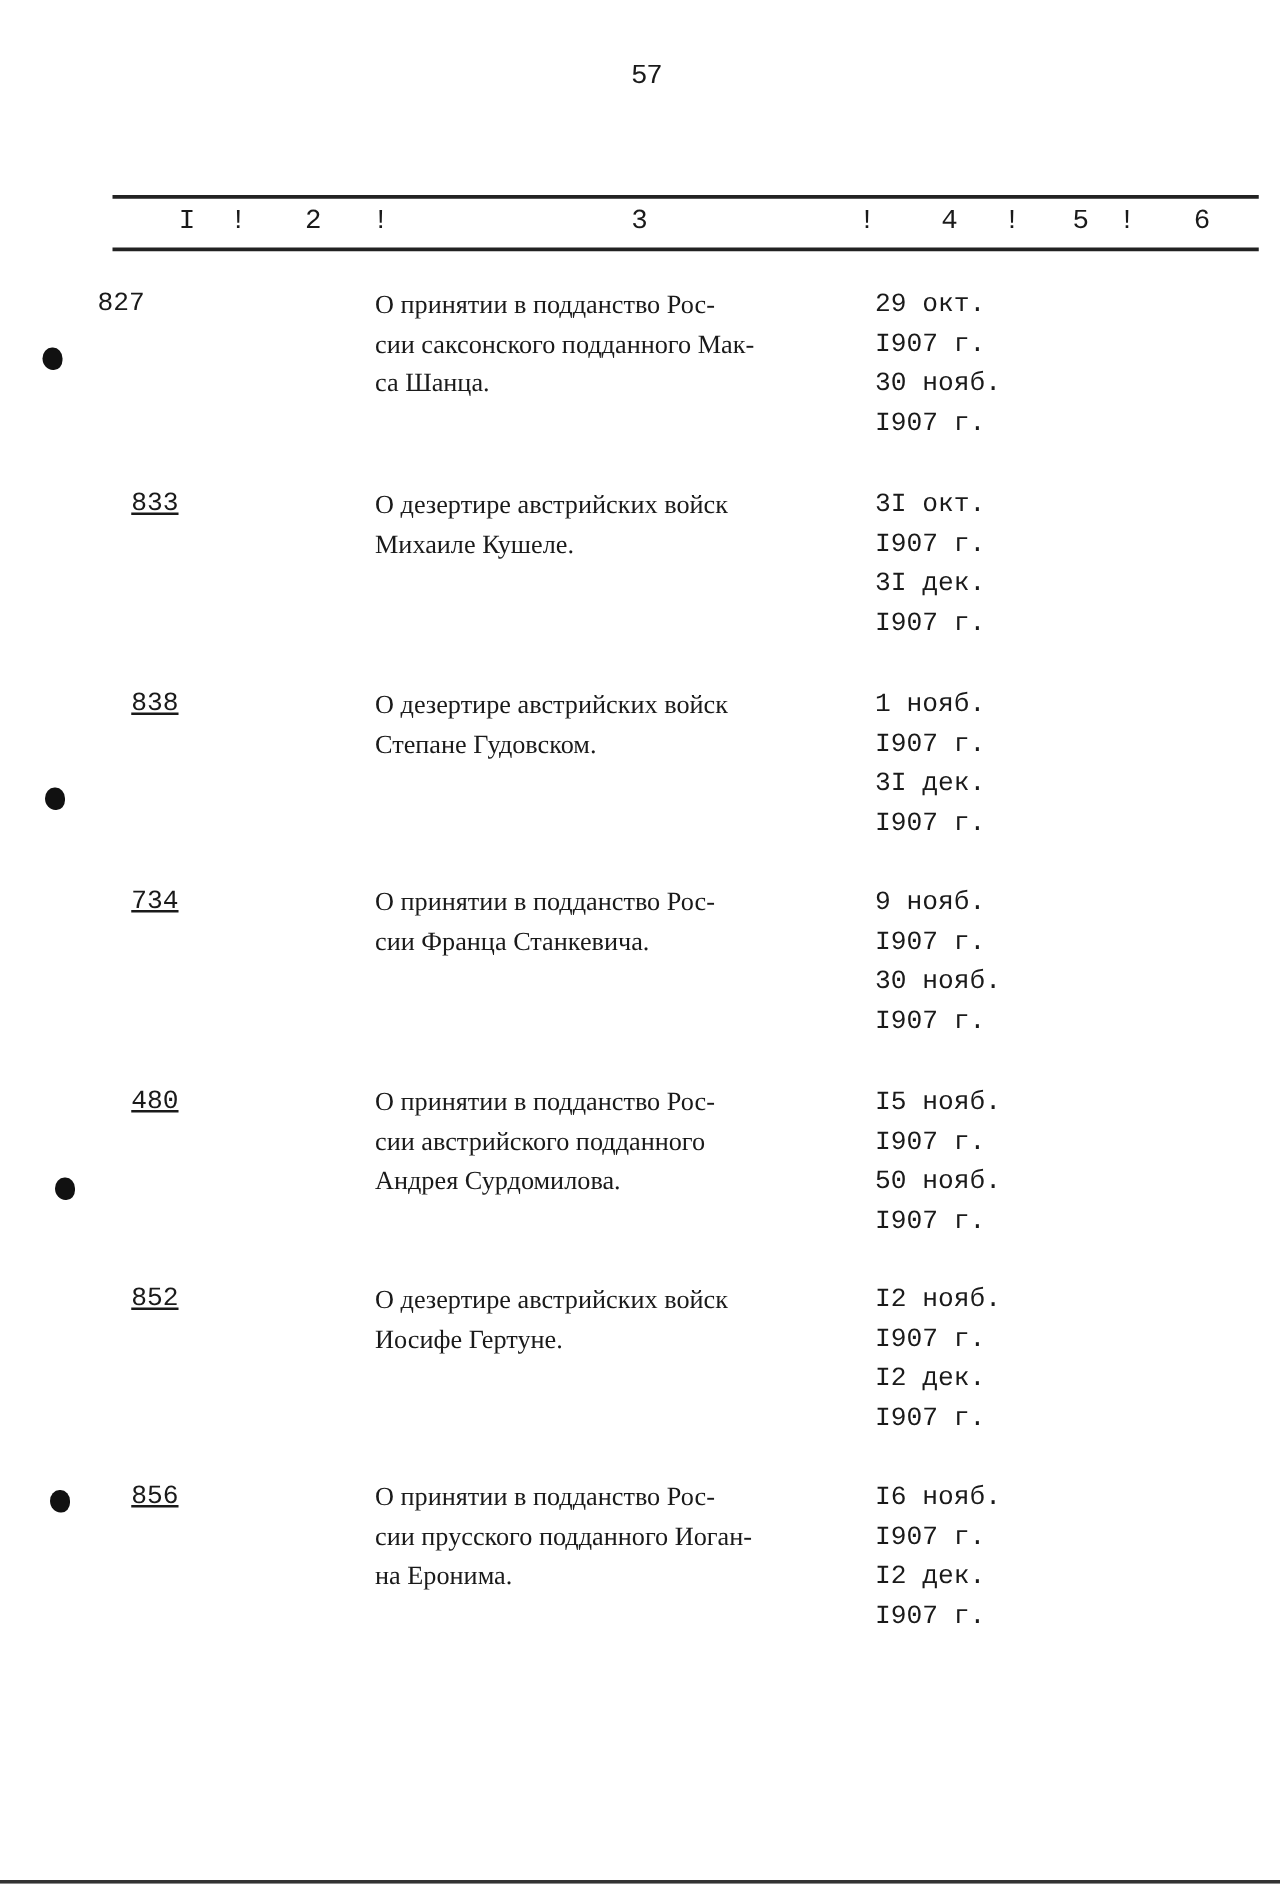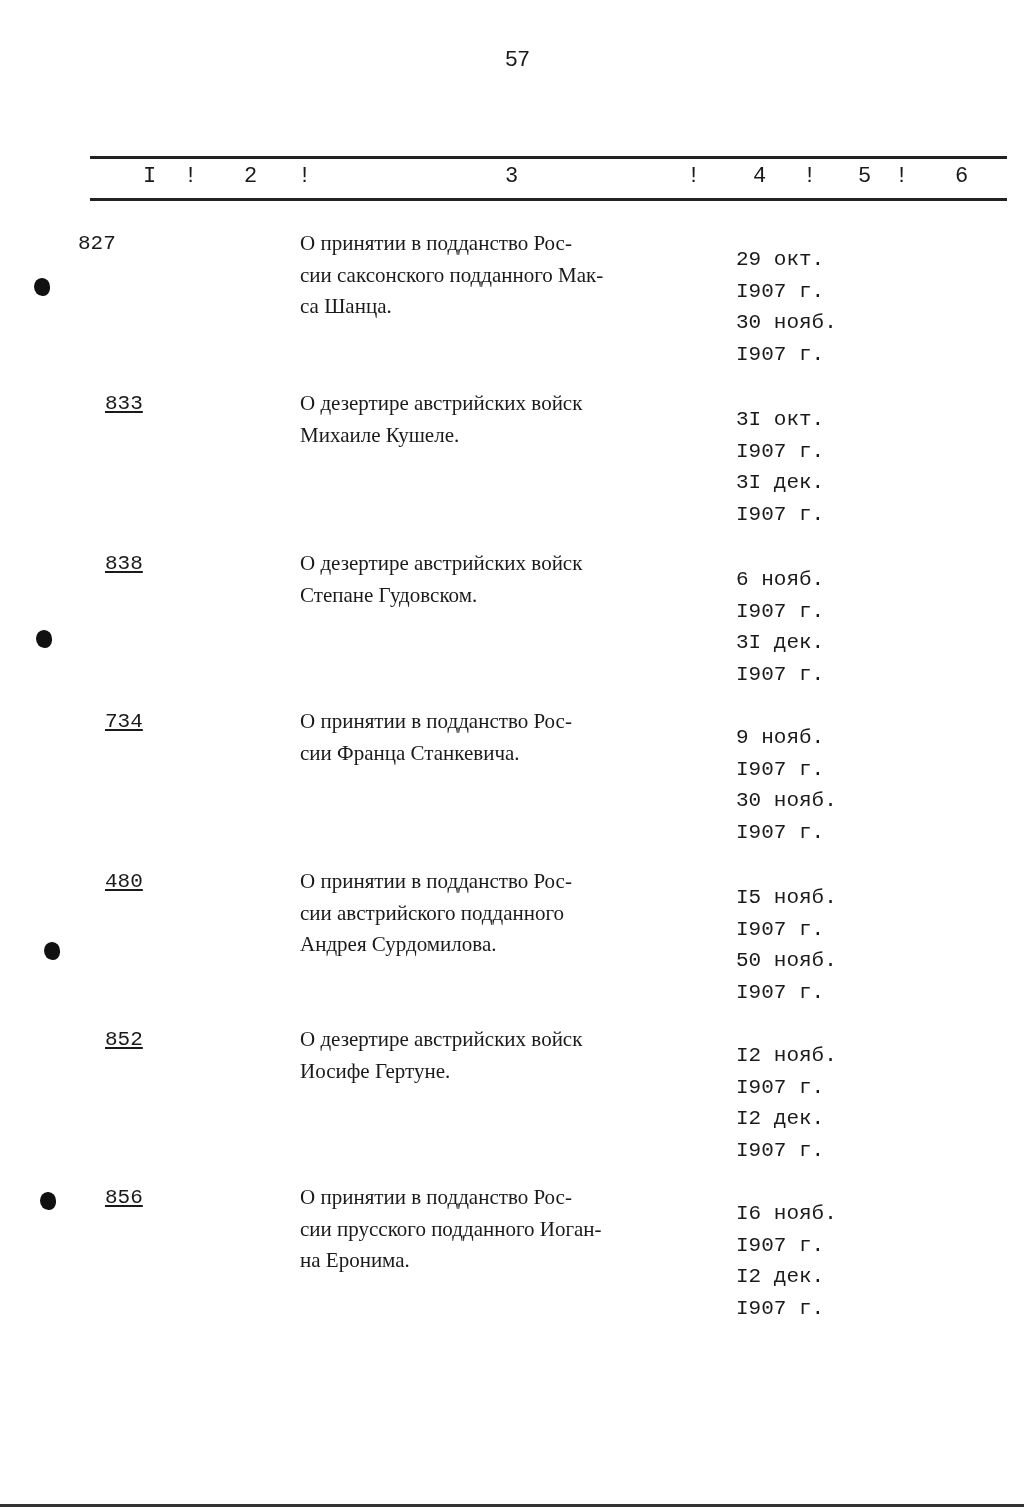--- a/index.html
+++ b/index.html
@@ -61,23 +61,22 @@
   .entry .title {
     position: absolute;
     left: 300px;
     top: 0;
     white-space: pre;
     font-family: Liberation Serif, serif;
   }
   .entry .dates {
     position: absolute;
     left: 700px;
-    top: 16px;
+    top: 1px;
     white-space: pre;
-    margin-left: 36px;
   }
   .punch {
     position: absolute;
     width: 16px;
     height: 18px;
     border-radius: 50% 50% 45% 55%;
     background: #111;
   }
   .bottom-edge {
     position: absolute;
@@ -127,21 +126,21 @@
   <span class="dates">3I окт.
 I907 г.
 3I дек.
 I907 г.</span>
 </div>
 
 <div class="entry" style="top:548px">
   <span class="num indent">838</span>
   <span class="title">О дезертире австрийских войск
 Степане Гудовском.</span>
-  <span class="dates">6 нояб.
+  <span class="dates">1 нояб.
 I907 г.
 3I дек.
 I907 г.</span>
 </div>
 
 <div class="entry" style="top:706px">
   <span class="num indent">734</span>
   <span class="title">О принятии в подданство Рос-
 сии Франца Станкевича.</span>
   <span class="dates">9 нояб.

